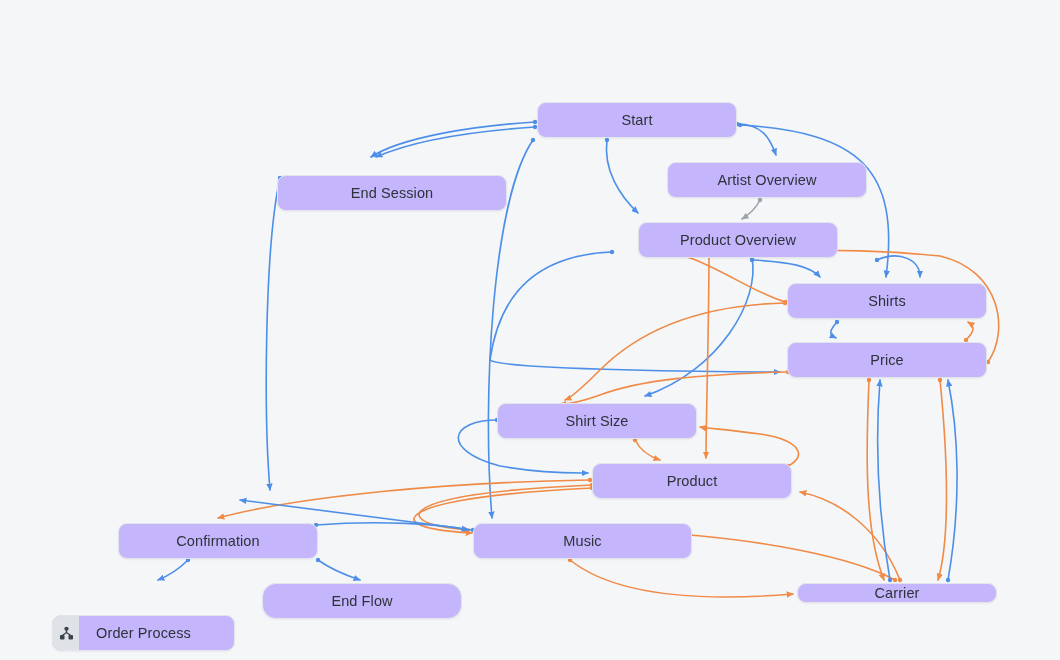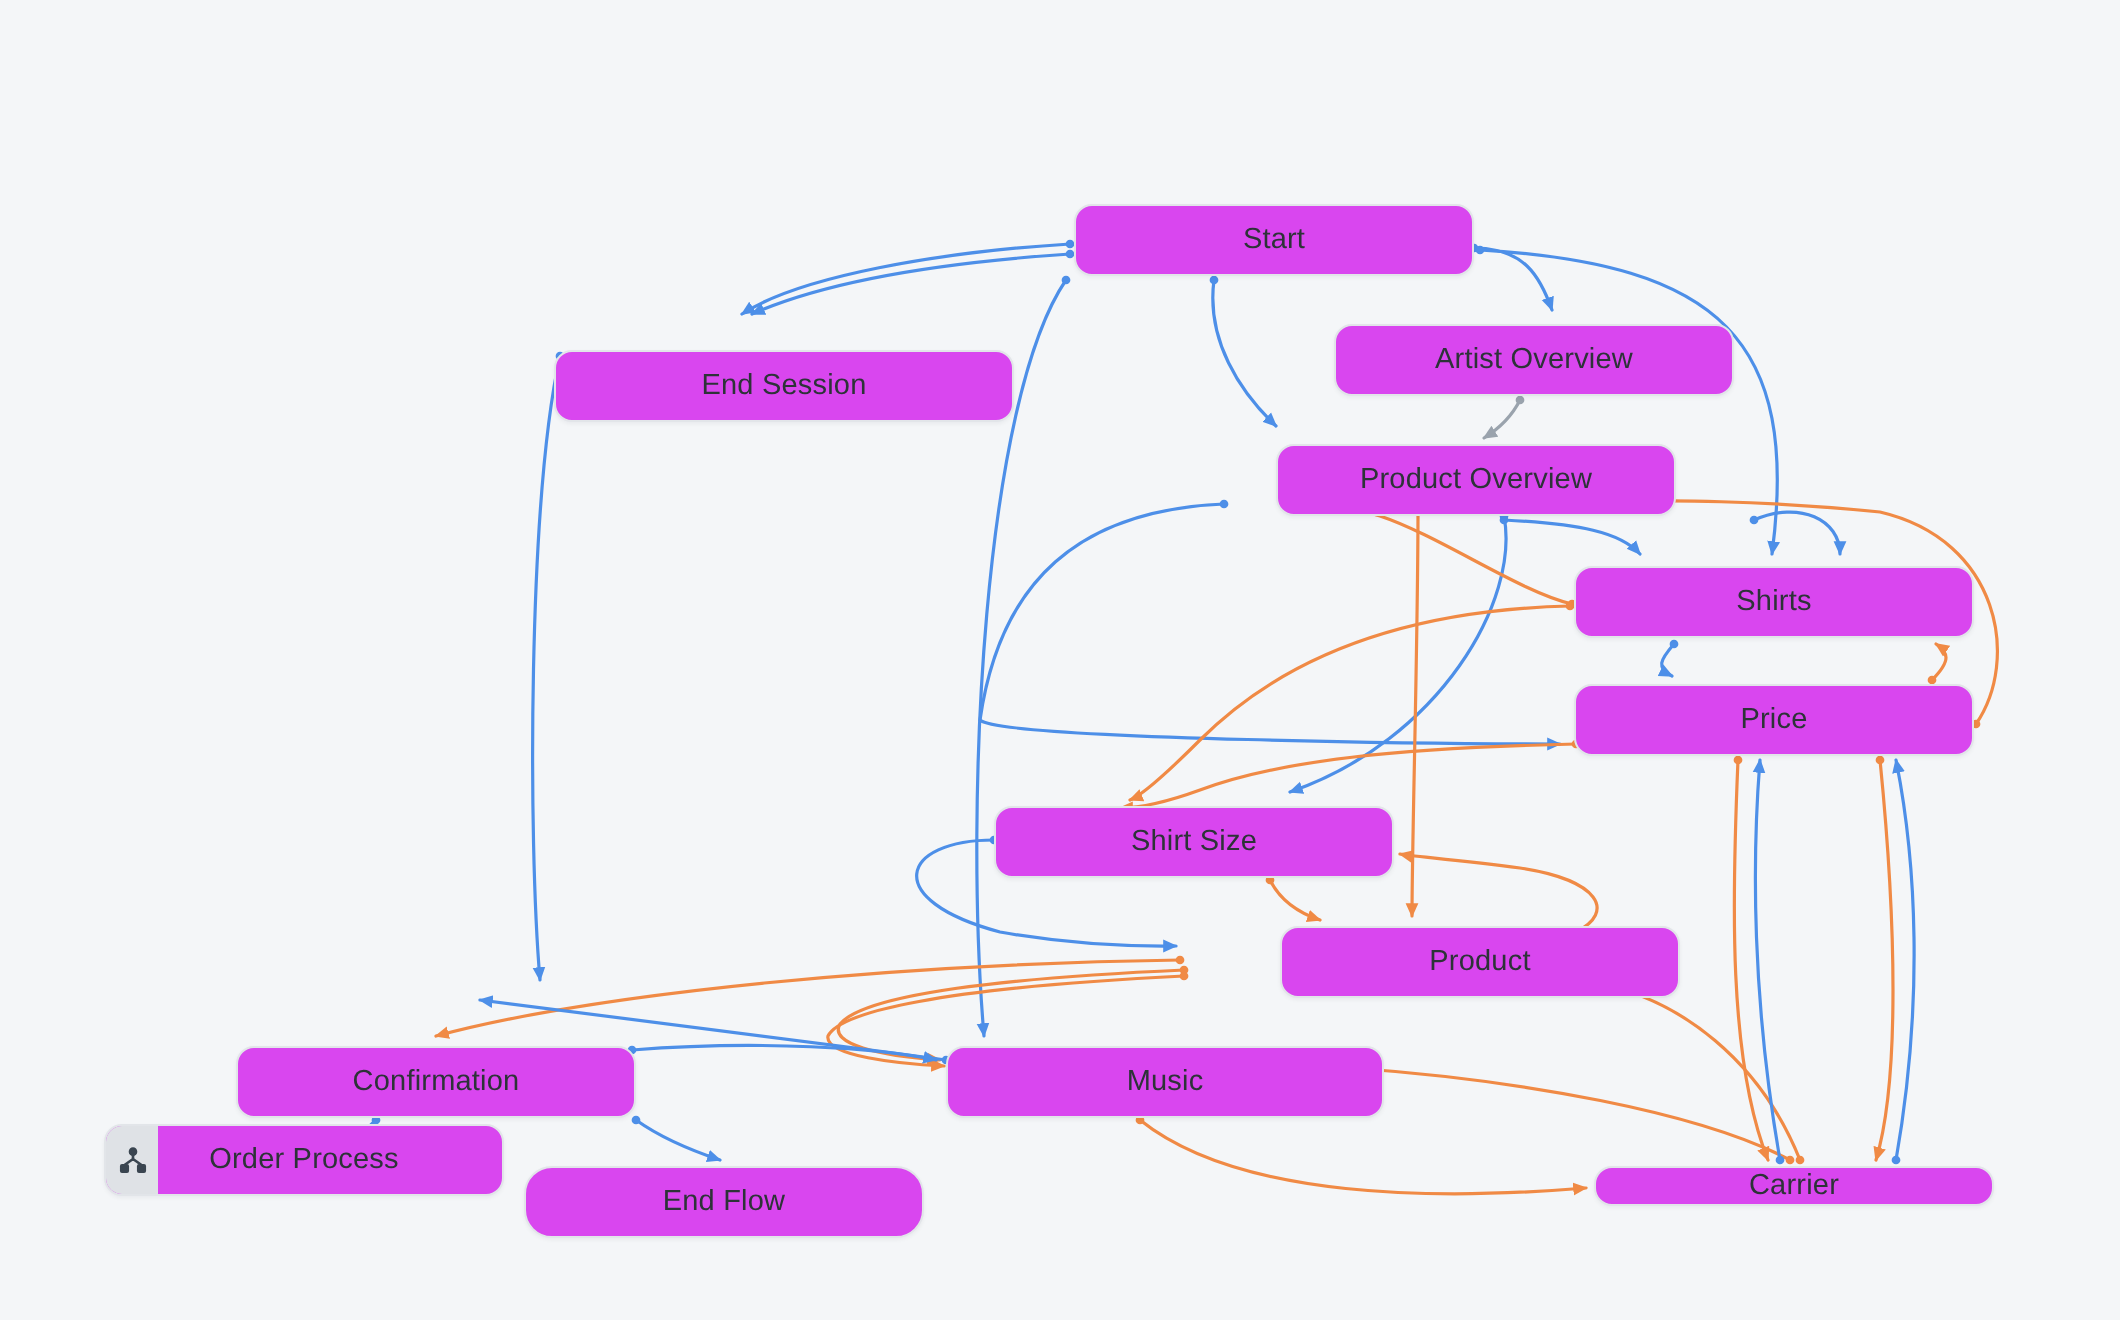--- a/index.html
+++ b/index.html
@@ -31,21 +31,21 @@
   }
   #node-layer {
     position: absolute;
     left: 0; top: 0;
     width: 1060px;
     height: 660px;
   }
   .node {
     position: absolute;
     box-sizing: border-box;
-    background: #d946ef;
+    background: #c4b5fd;
     border: 1px solid #e2e5e9;
     border-radius: 9px;
     box-shadow: 0 1px 2px rgba(16,24,40,0.05);
     display: flex;
     align-items: center;
     justify-content: center;
     cursor: pointer;
     overflow: hidden;
   }
   .node-label {
@@ -154,30 +154,30 @@
       </div>
       <div class="node" style="left: 787px; top: 283px; width: 200px; height: 36px;">
         <span class="node-label">Shirts</span>
       </div>
       <div class="node" style="left: 787px; top: 342px; width: 200px; height: 36px;">
         <span class="node-label">Price</span>
       </div>
       <div class="node" style="left: 497px; top: 403px; width: 200px; height: 36px;">
         <span class="node-label">Shirt Size</span>
       </div>
-      <div class="node" style="left: 592px; top: 463px; width: 200px; height: 36px; margin-left: 48px;">
+      <div class="node" style="left: 592px; top: 463px; width: 200px; height: 36px;">
         <span class="node-label">Product</span>
       </div>
       <div class="node" style="left: 118px; top: 523px; width: 200px; height: 36px;">
         <span class="node-label">Confirmation</span>
       </div>
       <div class="node" style="left: 473px; top: 523px; width: 219px; height: 36px;">
         <span class="node-label">Music</span>
       </div>
-      <div class="node has-badge" style="left: 52px; top: 562px; width: 200px; height: 36px;">
+      <div class="node has-badge" style="left: 52px; top: 615px; width: 183px; height: 36px;">
         <div class="node-badge">
           <svg width="15" height="15" viewBox="0 0 24 24" fill="none" stroke="#3a4550" stroke-width="2.1" stroke-linecap="round" stroke-linejoin="round">
             <circle cx="12" cy="4.5" r="2.4" fill="#3a4550"></circle>
             <rect x="2.6" y="15.4" width="5.2" height="5.2" rx="0.6" fill="#3a4550"></rect>
             <rect x="16.2" y="15.4" width="5.2" height="5.2" rx="0.6" fill="#3a4550"></rect>
             <path d="M12 7.2 L12 10.4 M12 10.4 L5.2 15.2 M12 10.4 L18.8 15.2"></path>
           </svg>
         </div>
         <span class="node-label">Order Process</span>
       </div>

